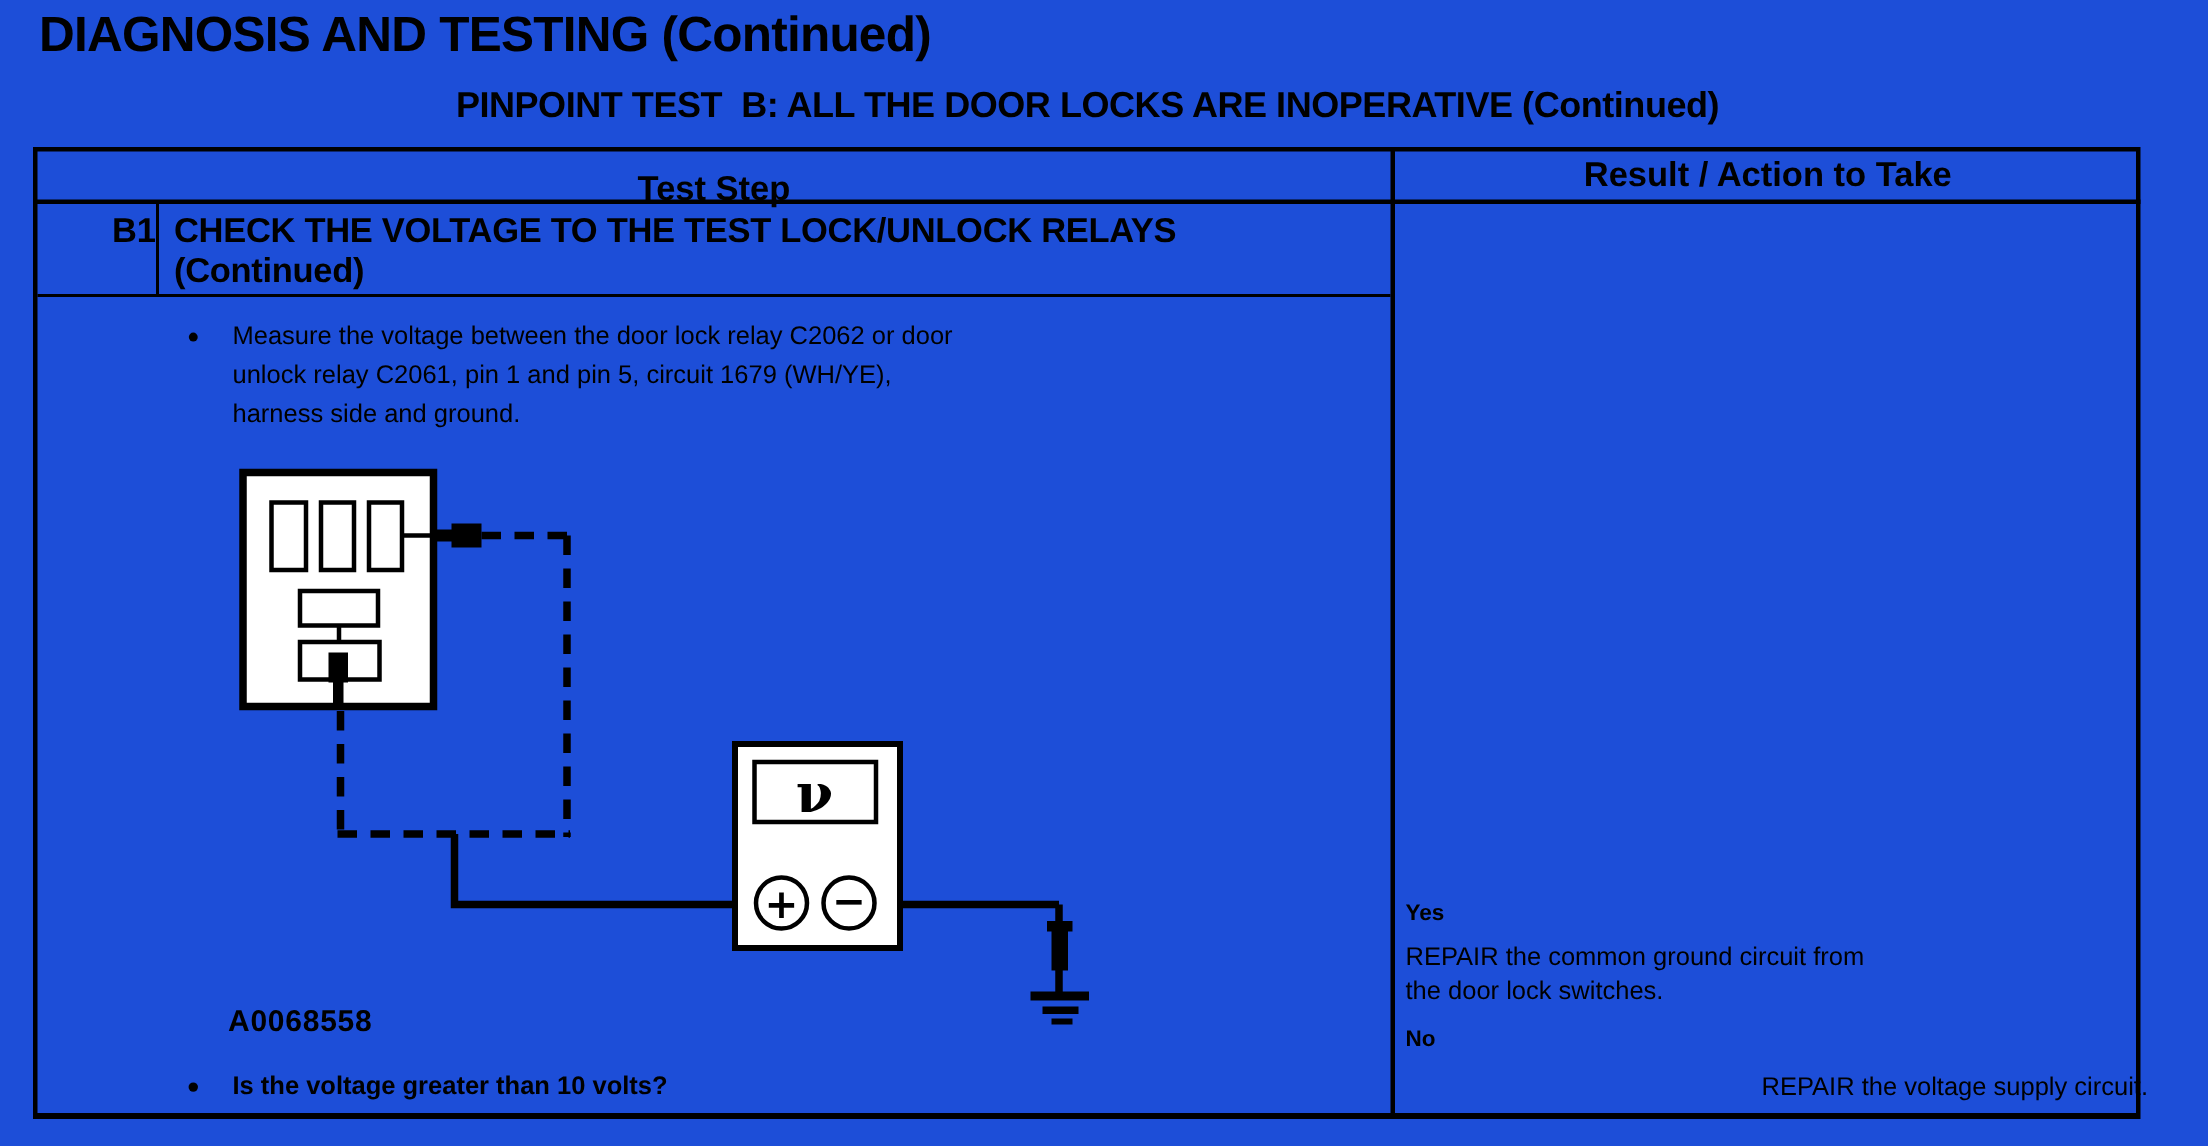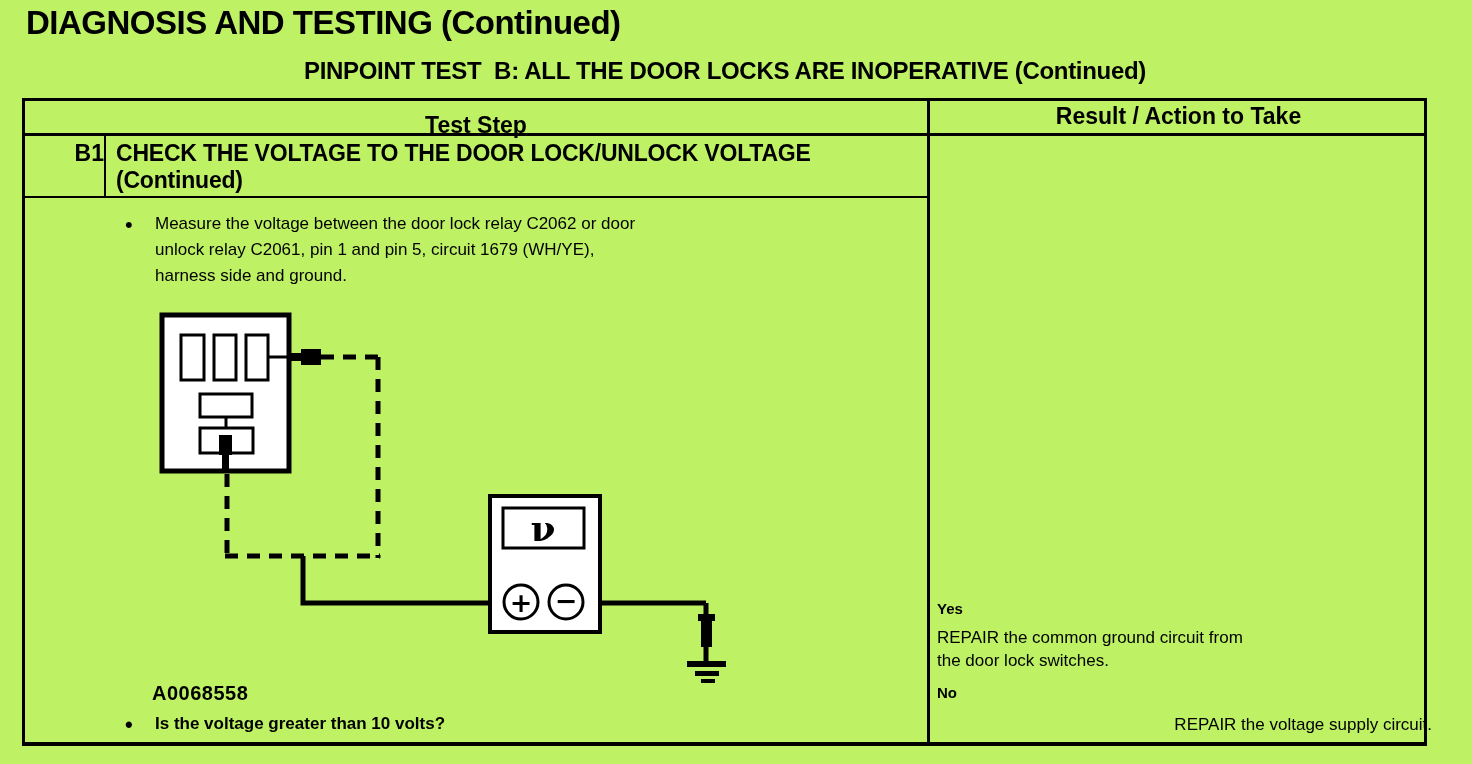--- a/index.html
+++ b/index.html
@@ -1,18 +1,18 @@
 <!DOCTYPE html>
 <html><head>
 <meta charset="utf-8">
 <style>
   html,body { margin:0; padding:0; background:#ffffff; }
   .page {
     position:relative; width:1472px; height:764px;
-    background:#bef264; color:#000;
+    background:#1d4ed8; color:#000;
     font-family:"Liberation Sans", sans-serif;
     overflow:hidden;
   }
   .abs { position:absolute; }
   .h1 {
     left:26px; top:4px;
     font-size:33px; font-weight:bold; letter-spacing:-0.5px;
     white-space:pre;
   }
   .subtitle {
@@ -49,21 +49,21 @@
   <div class="abs vline" style="left:927px; top:98px; width:3px; height:648px;"></div>
   <div class="abs hline" style="left:22px; top:133px; width:1405px; height:3px;"></div>
   <div class="abs vline" style="left:104px; top:136px; width:2px; height:60px;"></div>
   <div class="abs hline" style="left:25px; top:196px; width:902px; height:2px;"></div>
 
   <div class="abs th" style="left:25px; top:112px; width:902px;">Test Step</div>
   <div class="abs th" style="left:930px; top:103px; width:497px;">Result / Action to Take</div>
 
   <div class="abs step-id" style="left:25px; top:140px; width:79px;">B1</div>
   <div class="abs step-title" style="left:116px; top:140px; width:800px;">
-    <div>CHECK THE VOLTAGE TO THE DOOR LOCK/UNLOCK VOLTAGE</div>
+    <div>CHECK THE VOLTAGE TO THE TEST LOCK/UNLOCK RELAYS</div>
     <div>(Continued)</div>
   </div>
 
   <div class="abs bullet" style="left:125px; top:212px;">•</div>
   <div class="abs cell-text" style="left:155px; top:211px; width:770px;">
     <div>Measure the voltage between the door lock relay C2062 or door</div>
     <div>unlock relay C2061, pin 1 and pin 5, circuit 1679 (WH/YE),</div>
     <div>harness side and ground.</div>
   </div>
 
@@ -113,21 +113,21 @@
       <rect x="698" y="614" width="17" height="7"></rect>
       <rect x="701" y="620" width="11" height="27"></rect>
     </g>
     <g fill="#000">
       <rect x="687" y="661" width="39" height="6"></rect>
       <rect x="695" y="671" width="24" height="5"></rect>
       <rect x="701" y="679" width="14" height="4"></rect>
     </g>
   </svg>
 
-  <div class="abs fig-id" style="left:152px; top:670px;margin-top:12px;">A0068558</div>
+  <div class="abs fig-id" style="left:152px; top:670px;">A0068558</div>
 
   <div class="abs bullet bold" style="left:125px; top:712px;">•</div>
   <div class="abs cell-text bold" style="left:155px; top:711px; width:760px;">Is the voltage greater than 10 volts?</div>
 
   <div class="abs result-label" style="left:937px; top:600px;">Yes</div>
   <div class="abs cell-text" style="left:937px; top:626px; width:495px; line-height:23px;">
     <div>REPAIR the common ground circuit from</div>
     <div>the door lock switches.</div>
   </div>
   <div class="abs result-label" style="left:937px; top:684px;">No</div>

